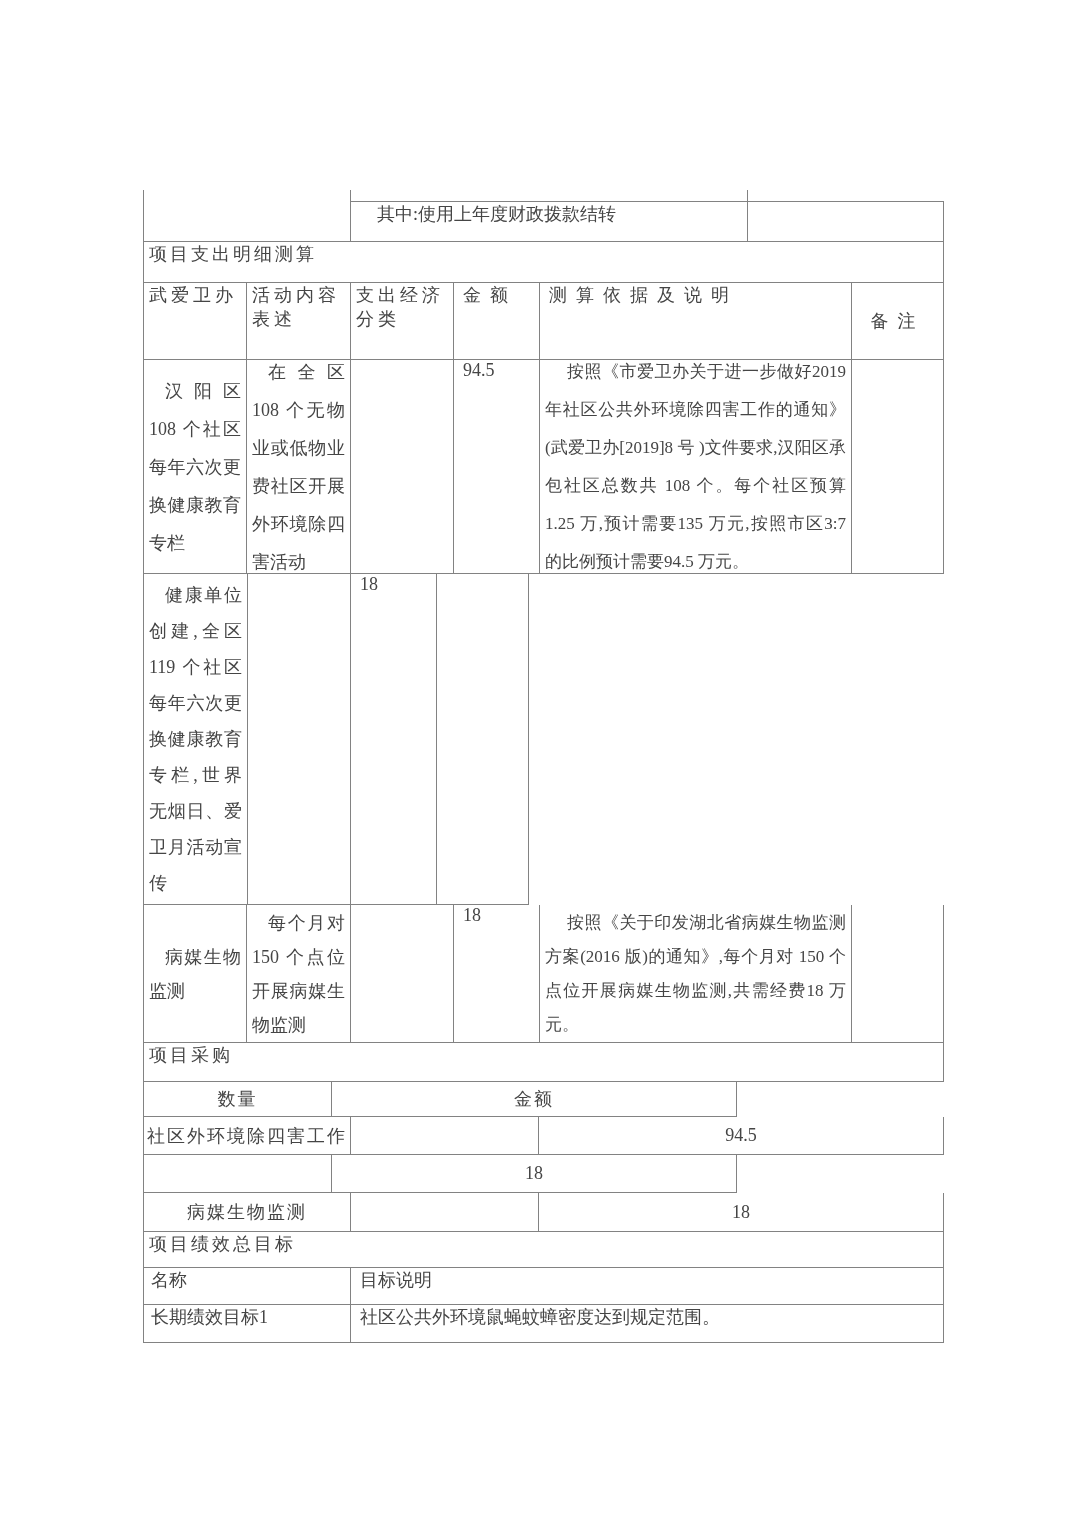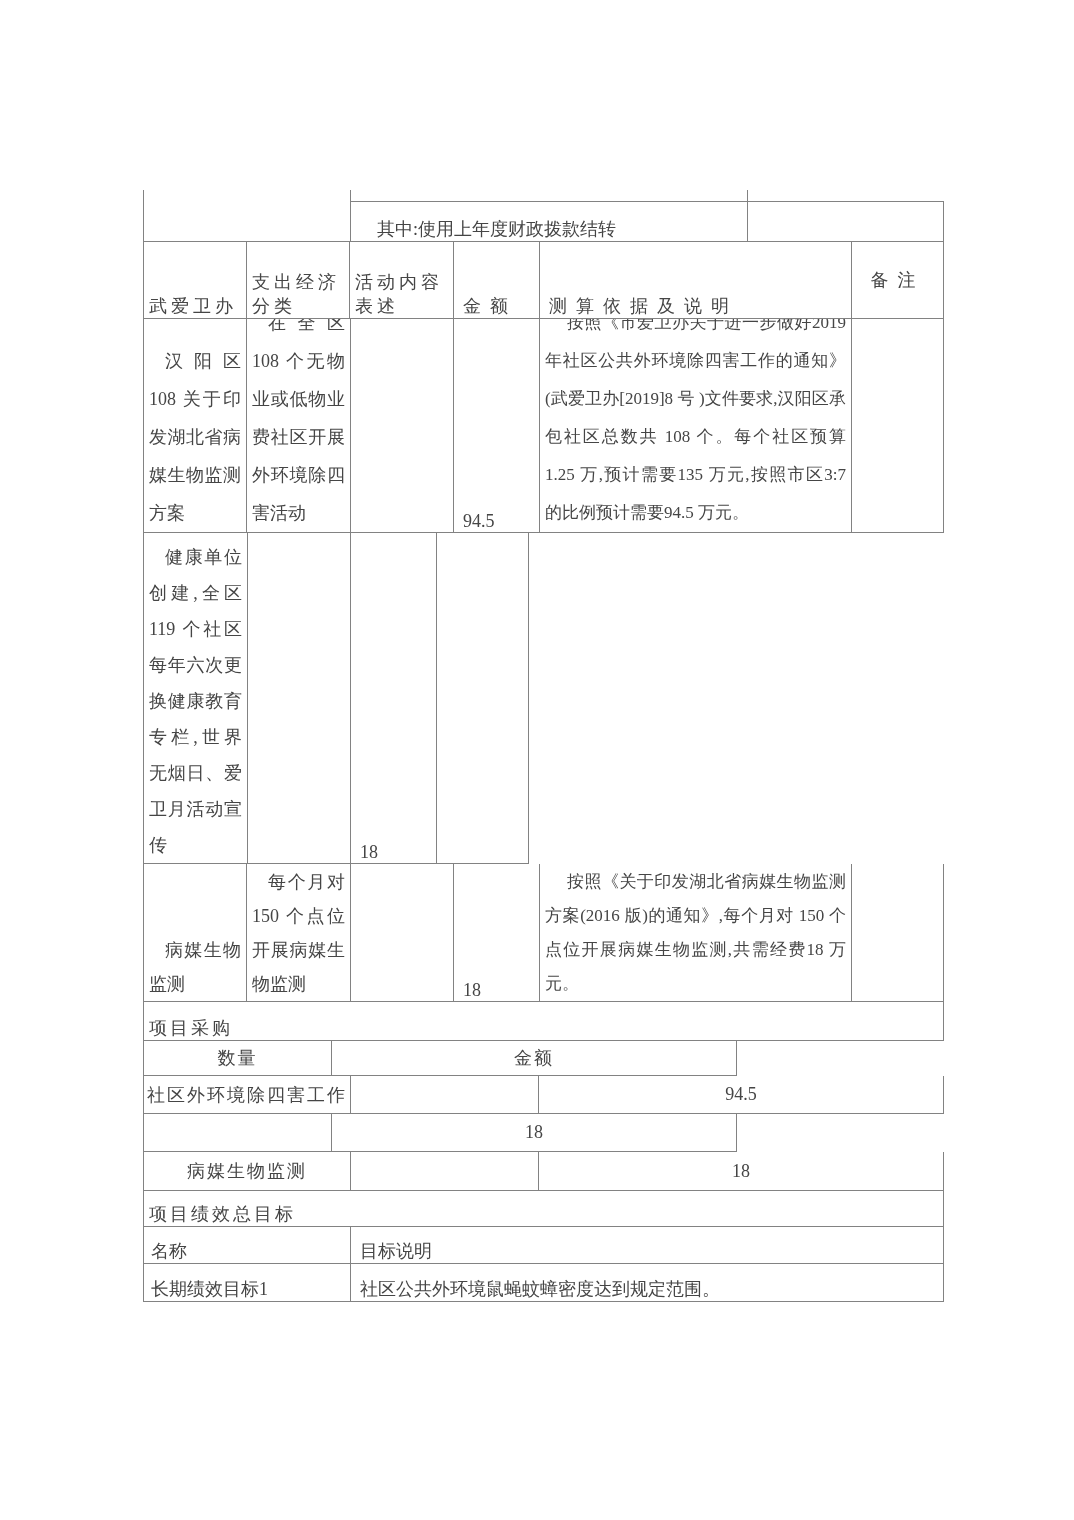--- a/index.html
+++ b/index.html
@@ -26,28 +26,28 @@
   .w-l{width:207px}.w-m{width:397px}.w-r{width:196px}
   
   .w-pn{width:207px}.w-pq{width:188px}.w-pa{width:405px}
   
   .w-gn{width:207px}.w-gd{width:593px}
   .full{width:800px}
   
   .stub .cell{border-bottom:none}
   .nr{border-right:none}
   .bt{border-top:1px solid var(--bc)}
-  .vc{display:flex;align-items:flex-end}
+  .vc{display:flex;align-items:flex-start}
   .ctr{display:flex;align-items:center;justify-content:center;text-align:left}
   .sec{padding-left:5px;letter-spacing:3px}
   .hdr{padding:0 5px;letter-spacing:4px}
   .hdr2{padding:0 9px;letter-spacing:9px}
   .hdr3{letter-spacing:9px;padding-left:9px}
   .carry{padding-left:26px}
-  .para{display:flex;align-items:flex-end;padding:0 5px}
+  .para{display:flex;align-items:center;padding:0 5px}
   .para p{margin:0;width:100%;text-align:justify;text-indent:16px;line-height:38px;}
   .basis p{text-indent:22px;font-size:17px;line-height:38px;}
   .h-r2 .para.narrow p{line-height:36px}
   .h-r3 .para p{line-height:34px}
   .amt{padding-left:9px}
   .pname{letter-spacing:2px}
   .phead{letter-spacing:2px}
   .gleft{padding-left:7px}
   .gdesc{padding-left:9px}
 </style>
@@ -63,33 +63,36 @@
   </div>
 
   <div class="row h-qz">
     <div class="cell w-l"></div>
     <div class="cell w-m bt vc carry">
       <span>其中:使用上年度财政拨款结转</span>
     </div>
     <div class="cell w-r bt"></div>
   </div>
 
+  <div class="row h-s1">
+    <div class="cell full vc sec">项目支出明细测算</div>
+  </div>
 
   <div class="row h-hdr">
     <div class="cell w-act vc hdr">武爱卫办</div>
+    <div class="cell w-con vc hdr">活动内容表述</div>
     <div class="cell w-cat vc hdr">支出经济分类</div>
-    <div class="cell w-con vc hdr">活动内容表述</div>
     <div class="cell w-amt vc hdr3">金额</div>
     <div class="cell w-bas vc hdr3">测算依据及说明</div>
     <div class="cell w-rem ctr hdr2">备注</div>
   </div>
 
   <div class="row h-r1">
     <div class="cell w-act para narrow">
-        <p>汉阳区108 关于印发湖北省病媒生物监测方案</p>
+        <p>汉阳区108 个社区每年六次更换健康教育专栏</p>
       </div>
     <div class="cell w-con para narrow">
         <p>在全区108 个无物业或低物业费社区开展外环境除四害活动</p>
       </div>
     <div class="cell w-cat"></div>
     <div class="cell w-amt vc amt">94.5</div>
     <div class="cell w-bas para basis">
         <p>按照《市爱卫办关于进一步做好2019年社区公共外环境除四害工作的通知》(武爱卫办[2019]8 号 )文件要求,汉阳区承包社区总数共 108 个。每个社区预算1.25 万,预计需要135 万元,按照市区3:7 的比例预计需要94.5 万元。</p>
       </div>
     <div class="cell w-rem"></div>

